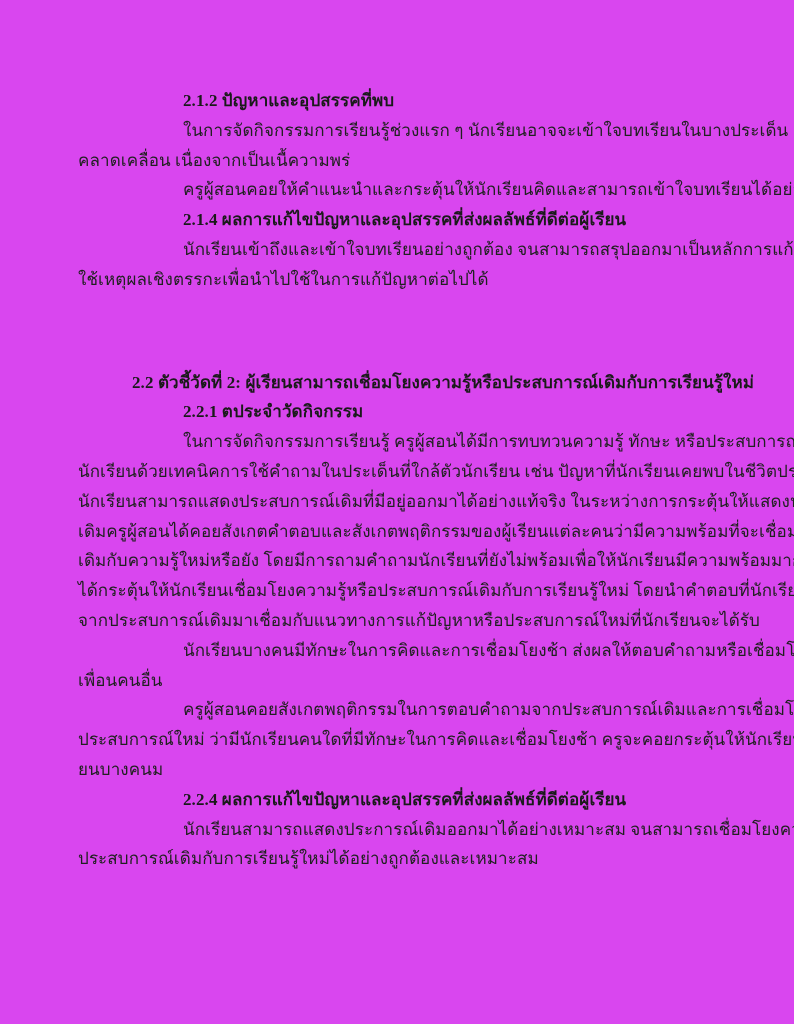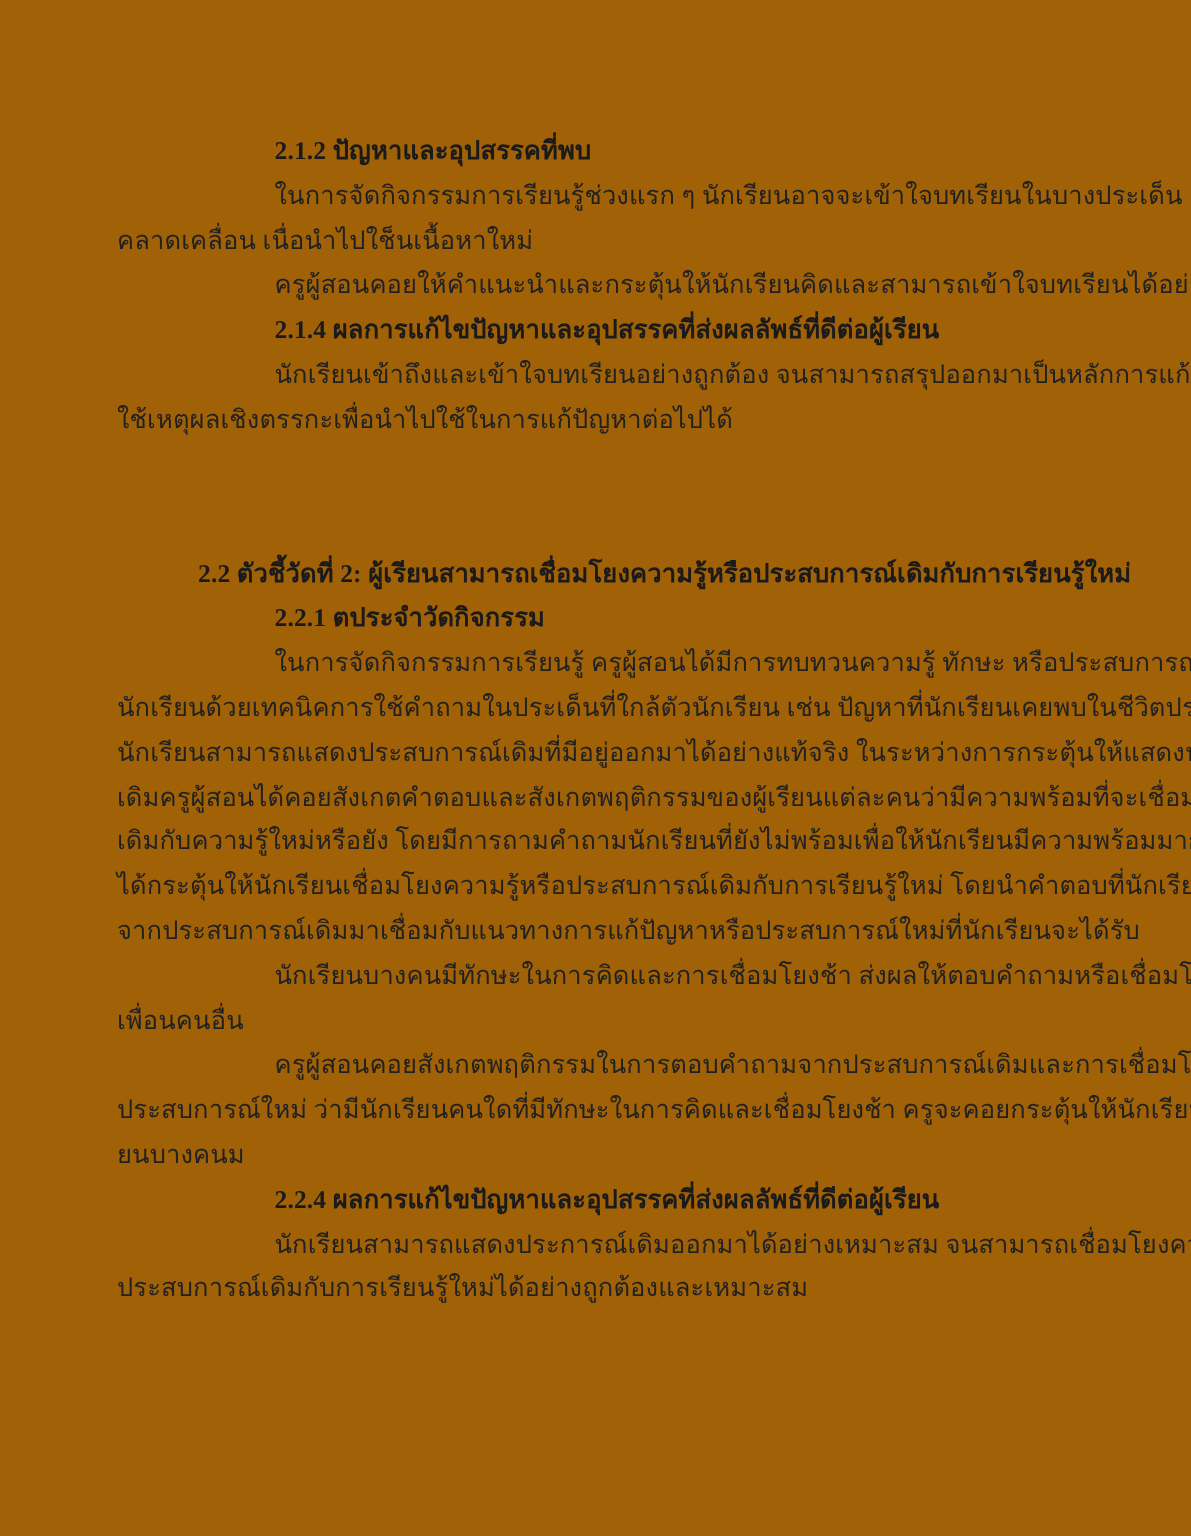--- a/index.html
+++ b/index.html
@@ -10,21 +10,21 @@
   body {
     width: 794px;
     height: 1024px;
     overflow: hidden;
     font-family: "Liberation Serif", "DejaVu Sans", sans-serif;
   }
   .page {
     position: relative;
     width: 794px;
     height: 1024px;
-    background: #a16207;
+    background: #d946ef;
     box-sizing: border-box;
     padding: 86px 70px 0 78px;
   }
   .doc-body {
     width: 646px;
   }
   .line {
     height: 29.8px;
     line-height: 29.8px;
     font-size: 17px;
@@ -43,21 +43,21 @@
     height: 28px;
   }
 </style>
 </head>
 <body>
 
 <div class="page">
   <div class="doc-body">
       <div class="line heading indent-paragraph">2.1.2 ปัญหาและอุปสรรคที่พบ</div>
       <div class="line indent-paragraph">ในการจัดกิจกรรมการเรียนรู้ช่วงแรก ๆ นักเรียนอาจจะเข้าใจบทเรียนในบางประเด็น</div>
-      <div class="line indent-none">คลาดเคลื่อน เนื่อนำไปใช็นเนื้อหาใหม่</div>
+      <div class="line indent-none">คลาดเคลื่อน เนื่องจากเป็นเนื้ความพร่</div>
       <div class="line indent-paragraph">ครูผู้สอนคอยให้คำแนะนำและกระตุ้นให้นักเรียนคิดและสามารถเข้าใจบทเรียนได้อย่างถูกต้อง</div>
       <div class="line heading indent-paragraph">2.1.4 ผลการแก้ไขปัญหาและอุปสรรคที่ส่งผลลัพธ์ที่ดีต่อผู้เรียน</div>
       <div class="line indent-paragraph">นักเรียนเข้าถึงและเข้าใจบทเรียนอย่างถูกต้อง จนสามารถสรุปออกมาเป็นหลักการแก้ปัญหาโดย</div>
       <div class="line indent-none">ใช้เหตุผลเชิงตรรกะเพื่อนำไปใช้ในการแก้ปัญหาต่อไปได้</div>
       <div class="spacer"></div>
       <div class="line heading indent-section">2.2 ตัวชี้วัดที่ 2: ผู้เรียนสามารถเชื่อมโยงความรู้หรือประสบการณ์เดิมกับการเรียนรู้ใหม่</div>
       <div class="line heading indent-paragraph">2.2.1 ตประจำวัดกิจกรรม</div>
       <div class="line indent-paragraph">ในการจัดกิจกรรมการเรียนรู้ ครูผู้สอนได้มีการทบทวนความรู้ ทักษะ หรือประสบการณ์เดิมของ</div>
       <div class="line indent-none">นักเรียนด้วยเทคนิคการใช้คำถามในประเด็นที่ใกล้ตัวนักเรียน เช่น ปัญหาที่นักเรียนเคยพบในชีวิตประจำวัน ทำให้</div>
       <div class="line indent-none">นักเรียนสามารถแสดงประสบการณ์เดิมที่มีอยู่ออกมาได้อย่างแท้จริง ในระหว่างการกระตุ้นให้แสดงประสบการณ์</div>

